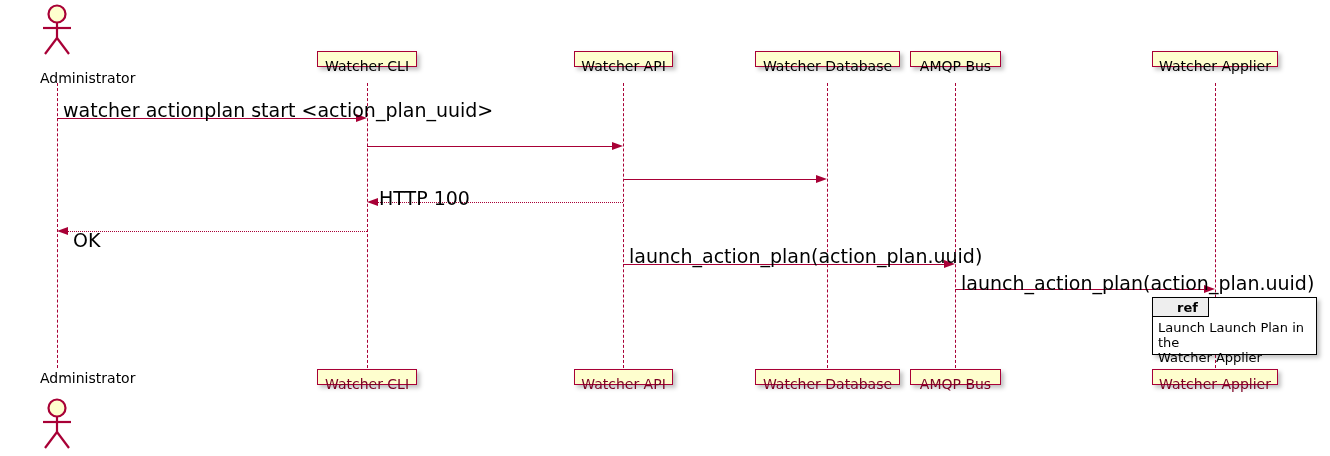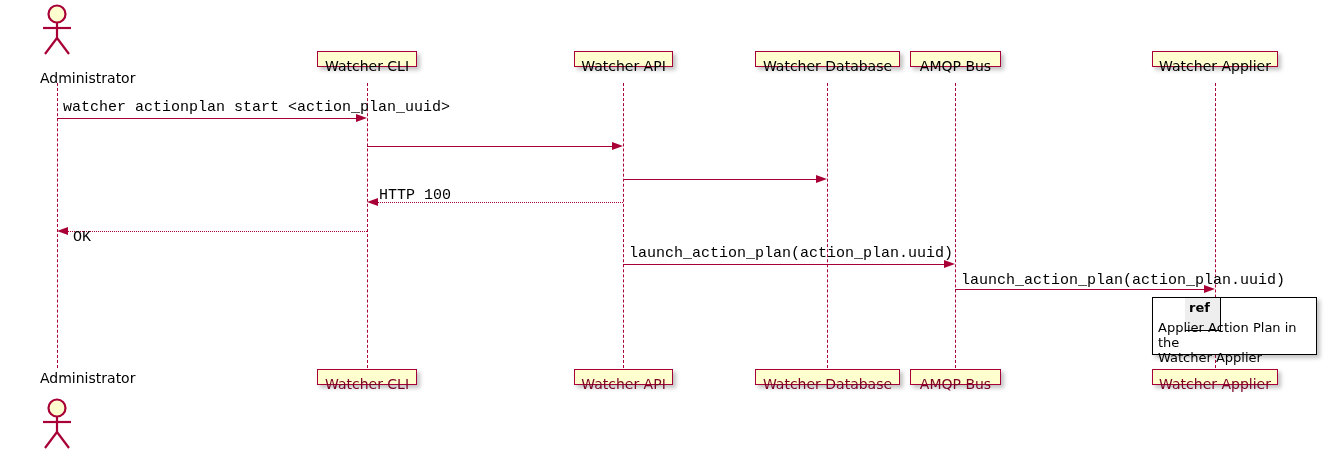--- a/index.html
+++ b/index.html
@@ -74,48 +74,46 @@
     border-bottom: 4.5px solid transparent;
     border-left: 11px solid #A80036;
   }
   .arrow.left {
     border-top: 4.5px solid transparent;
     border-bottom: 4.5px solid transparent;
     border-right: 11px solid #A80036;
   }
   .msg-label {
     position: absolute;
-    font-size: 15px;
+    font-size: 19px;
     color: #000000;
     white-space: nowrap;
-    font-family: Liberation Mono, monospace;
   }
   
   .ref-box {
     position: absolute;
     box-sizing: border-box;
     background: #FFFFFF;
     border: 1.5px solid #000000;
     box-shadow: 3px 3px 4px rgba(40,40,40,0.28);
   }
   .ref-tab {
     position: absolute;
     left: 0;
     top: 0;
-    height: 33px;
+    height: 19px;
     background: #EEEEEE;
     border-right: 1.5px solid #000000;
     border-bottom: 1.5px solid #000000;
     font-size: 13px;
     font-weight: bold;
     color: #000000;
     line-height: 19px;
-    padding: 0 10px 0 4px;
+    padding: 0 10px 0 24px;
     box-sizing: border-box;
-    margin-left: 32px;
   }
   .ref-body {
     position: absolute;
     left: 5px;
     top: 22px;
     font-size: 13px;
     line-height: 15px;
     color: #000000;
   }
 </style>
@@ -170,17 +168,17 @@
     <div class="msg-label" style="left: 73px; top: 229px;">OK</div>
     <div class="msg-line" style="left: 623px; top: 264px; width: 322px;"></div>
     <div class="arrow right" style="left: 944px; top: 260px;"></div>
     <div class="msg-label" style="left: 629px; top: 245px;">launch_action_plan(action_plan.uuid)</div>
     <div class="msg-line" style="left: 955px; top: 289px; width: 250px;"></div>
     <div class="arrow right" style="left: 1204px; top: 285px;"></div>
     <div class="msg-label" style="left: 961px; top: 272px;">launch_action_plan(action_plan.uuid)</div>
     <div class="ref-box" style="left: 1152px; top: 297px; width: 165px; height: 58px;">
       <div class="ref-tab">ref</div>
       <div class="ref-body">
-        <div>Applier Action Plan in the</div>
+        <div>Launch Launch Plan in the</div>
         <div>Watcher Applier</div>
       </div>
     </div>
   </div>
 
 </body></html>

